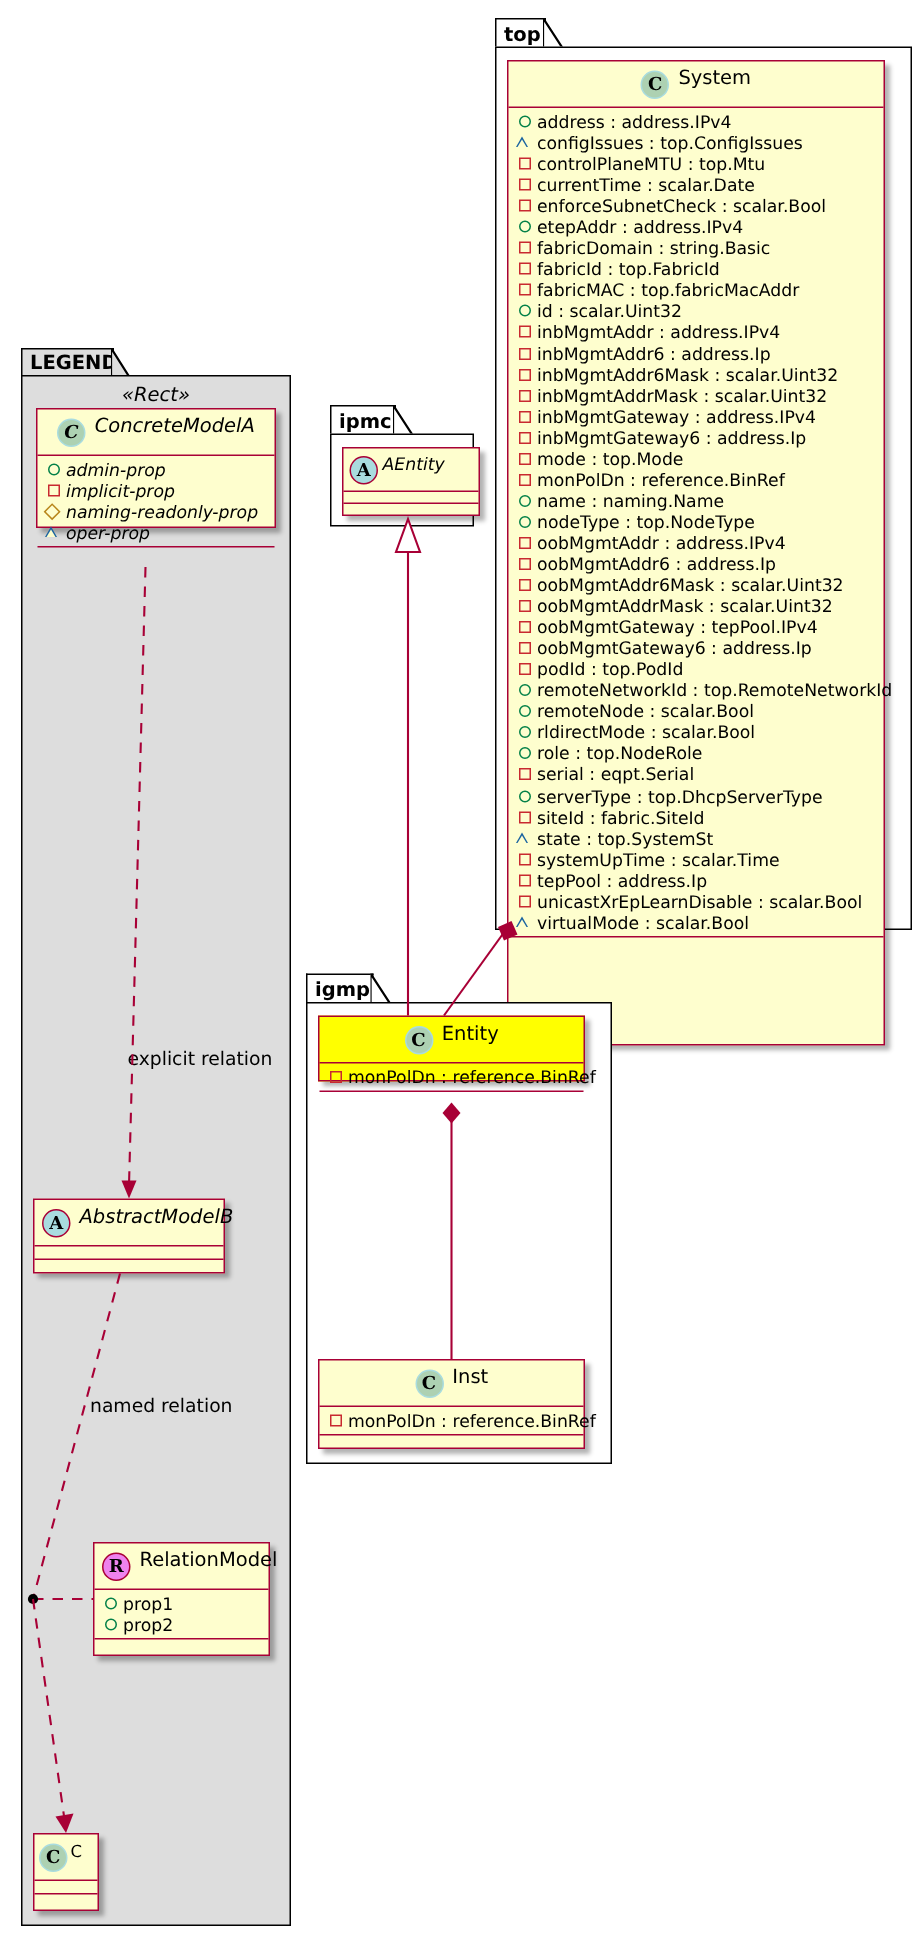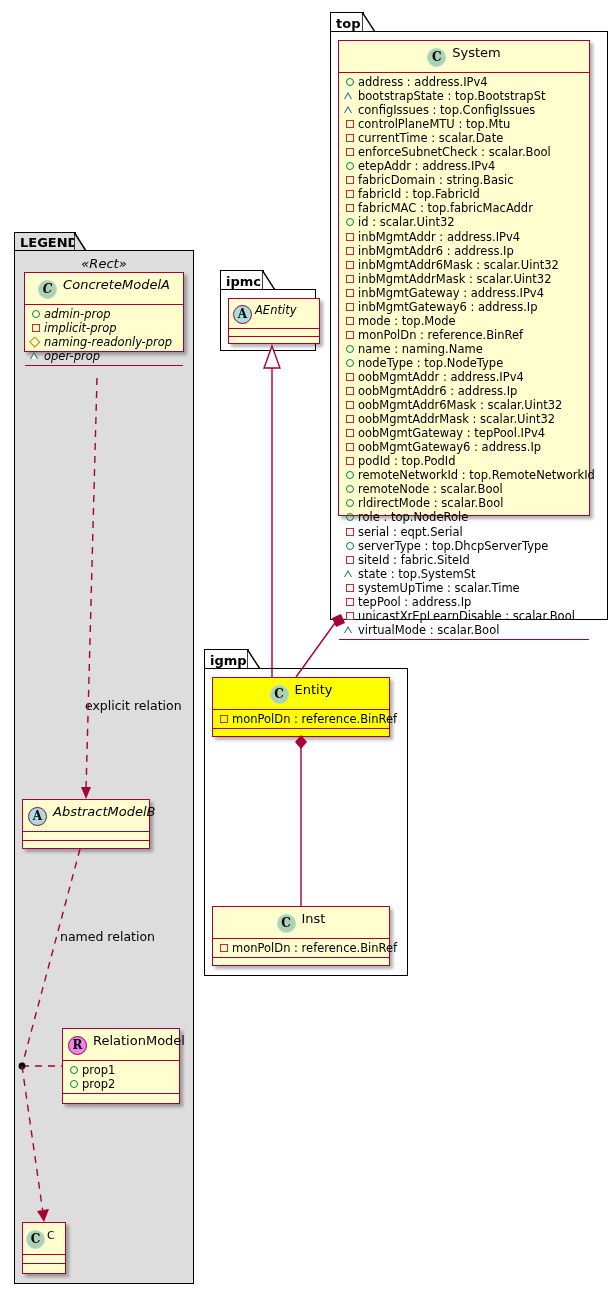--- a/index.html
+++ b/index.html
@@ -252,27 +252,26 @@
 <div class="edge-label" style="left:60px; top:929px;">named relation</div>
 
 <div class="pkg-tab" style="left:330px; top:12px; width:34px; height:20px;">
   <span>top</span>
   <svg class="fold" style="position:absolute; right:-13px; top:-1.5px; width:14px; height:21.5px;">
     <polygon points="0,0 14,21.5 0,21.5" fill="#ffffff" stroke="#000000" stroke-width="1.5"></polygon>
   </svg>
 </div>
 <div class="pkg" style="left:330px; top:31px; width:278px; height:589px;"></div>
 
-<div class="cls" style="left:338px; top:40px; width:252px; height:476px;">
+<div class="cls" style="left:338px; top:40px; width:252px; height:657px;">
   <div class="hdr">
     <span class="badge badge-C">C</span><span class="cname">System</span>
   </div>
   <div class="attrs" id="system-attrs">
       <span class="attr"><span class="g g-circle"><i></i></span><span>address : address.IPv4</span></span>
-      <span class="attr"><span class="g g-triangle"><i></i></span><span>bootstrapState : top.BootstrapSt</span></span>
       <span class="attr"><span class="g g-triangle"><i></i></span><span>configIssues : top.ConfigIssues</span></span>
       <span class="attr"><span class="g g-square"><i></i></span><span>controlPlaneMTU : top.Mtu</span></span>
       <span class="attr"><span class="g g-square"><i></i></span><span>currentTime : scalar.Date</span></span>
       <span class="attr"><span class="g g-square"><i></i></span><span>enforceSubnetCheck : scalar.Bool</span></span>
       <span class="attr"><span class="g g-circle"><i></i></span><span>etepAddr : address.IPv4</span></span>
       <span class="attr"><span class="g g-square"><i></i></span><span>fabricDomain : string.Basic</span></span>
       <span class="attr"><span class="g g-square"><i></i></span><span>fabricId : top.FabricId</span></span>
       <span class="attr"><span class="g g-square"><i></i></span><span>fabricMAC : top.fabricMacAddr</span></span>
       <span class="attr"><span class="g g-circle"><i></i></span><span>id : scalar.Uint32</span></span>
       <span class="attr"><span class="g g-square"><i></i></span><span>inbMgmtAddr : address.IPv4</span></span>
@@ -325,21 +324,21 @@
 </div>
 
 <div class="pkg-tab" style="left:204px; top:649px; width:45px; height:20px;">
   <span>igmp</span>
   <svg class="fold" style="position:absolute; right:-13px; top:-1.5px; width:14px; height:21.5px;">
     <polygon points="0,0 14,21.5 0,21.5" fill="#ffffff" stroke="#000000" stroke-width="1.5"></polygon>
   </svg>
 </div>
 <div class="pkg" style="left:204px; top:668px; width:204px; height:308px;"></div>
 
-<div class="cls emph" style="left:212px; top:677px; width:178px; height:60px;">
+<div class="cls emph" style="left:212px; top:677px; width:178px; height:44px;">
   <div class="hdr">
     <span class="badge badge-C">C</span><span class="cname">Entity</span>
   </div>
   <div class="attrs">
     <span class="attr"><span class="g g-square"><i></i></span><span>monPolDn : reference.BinRef</span></span>
   </div>
   <div class="ops"></div>
 </div>
 
 <div class="cls" style="left:212px; top:906px; width:178px; height:60px;">

